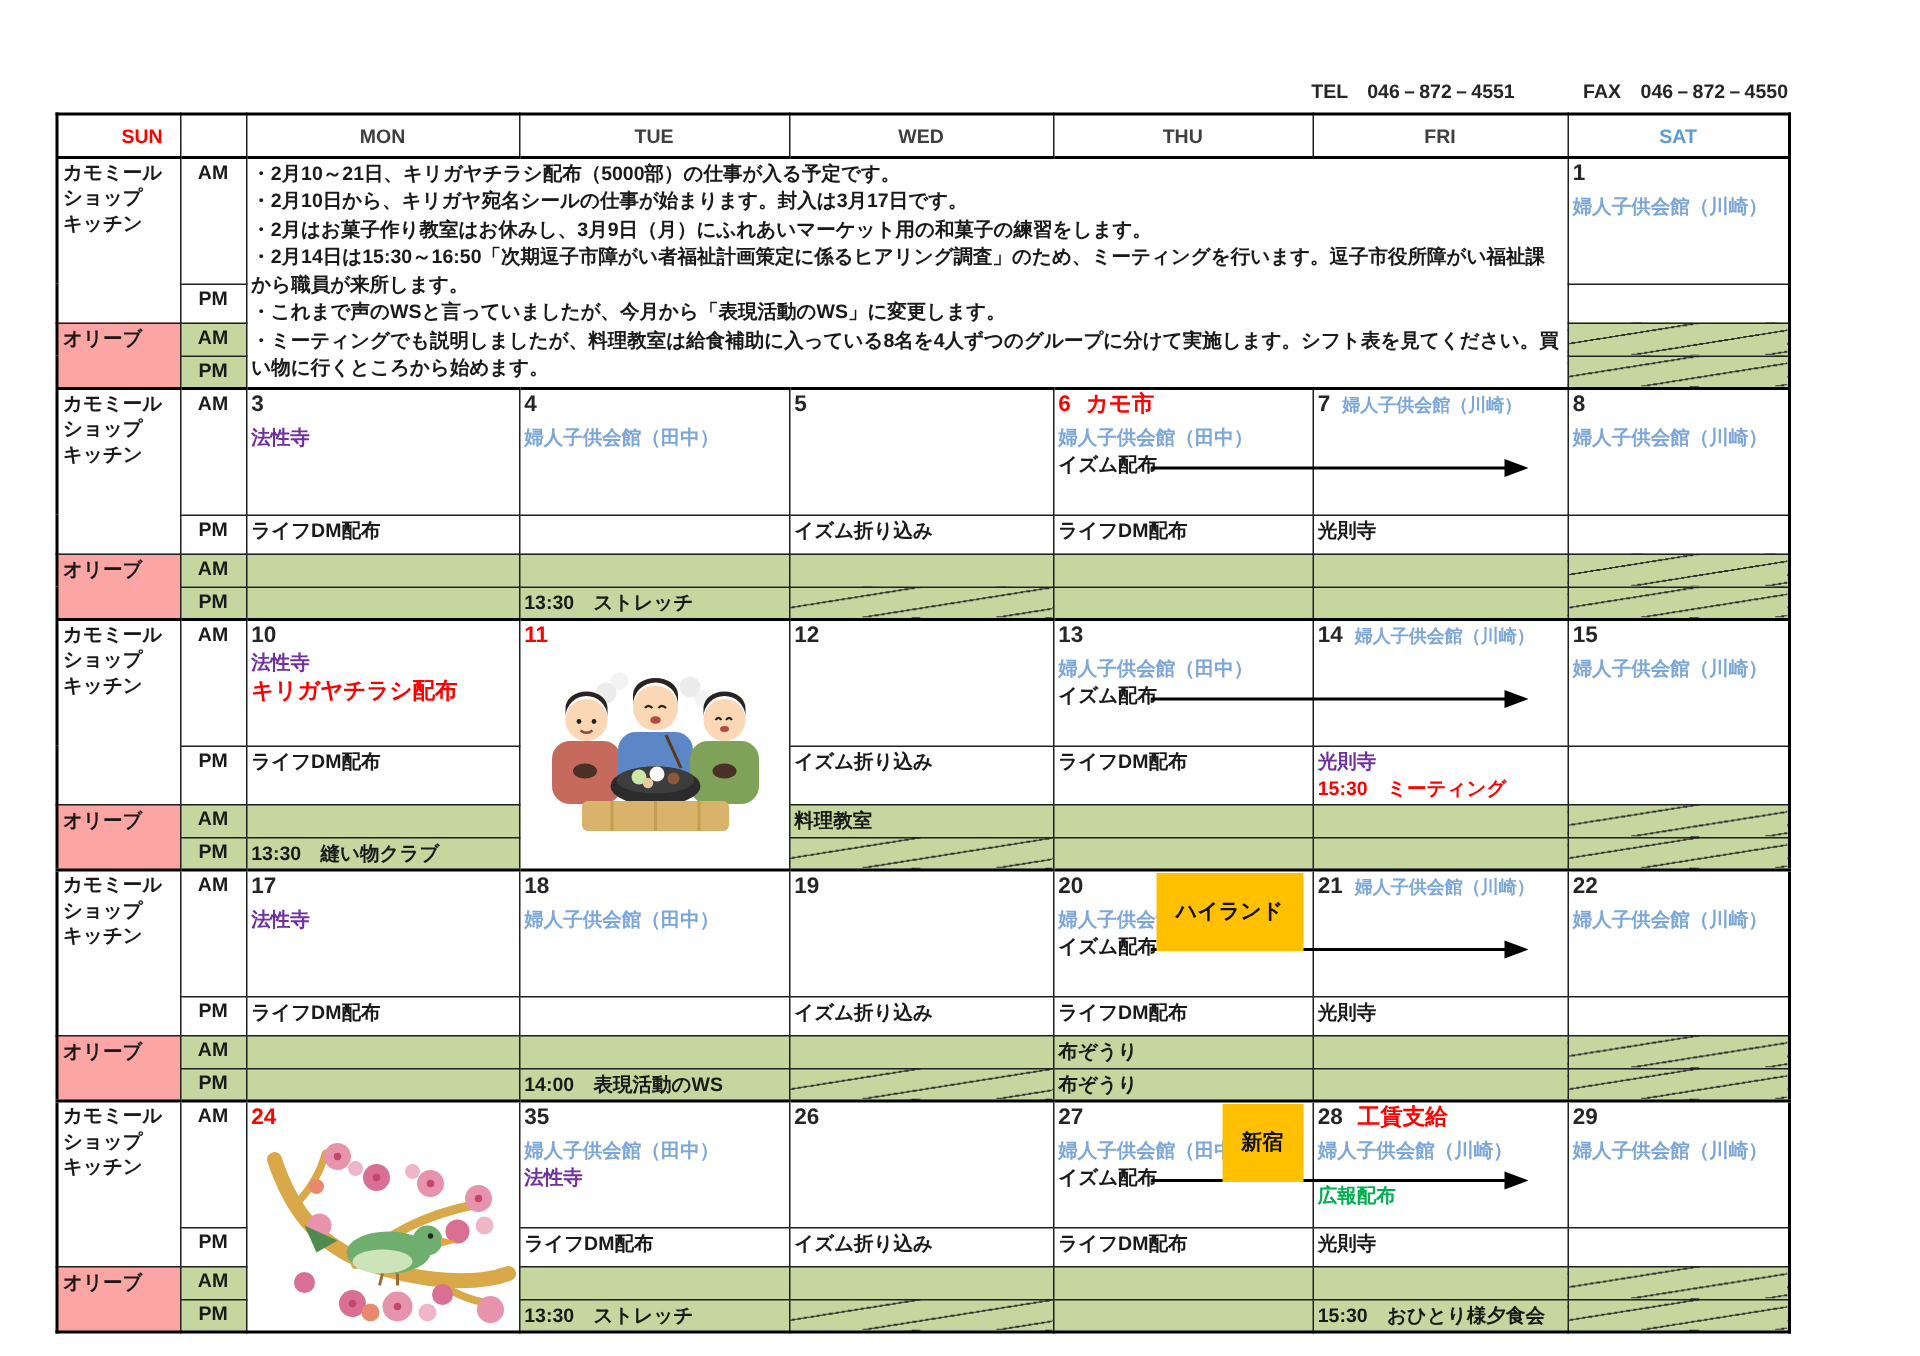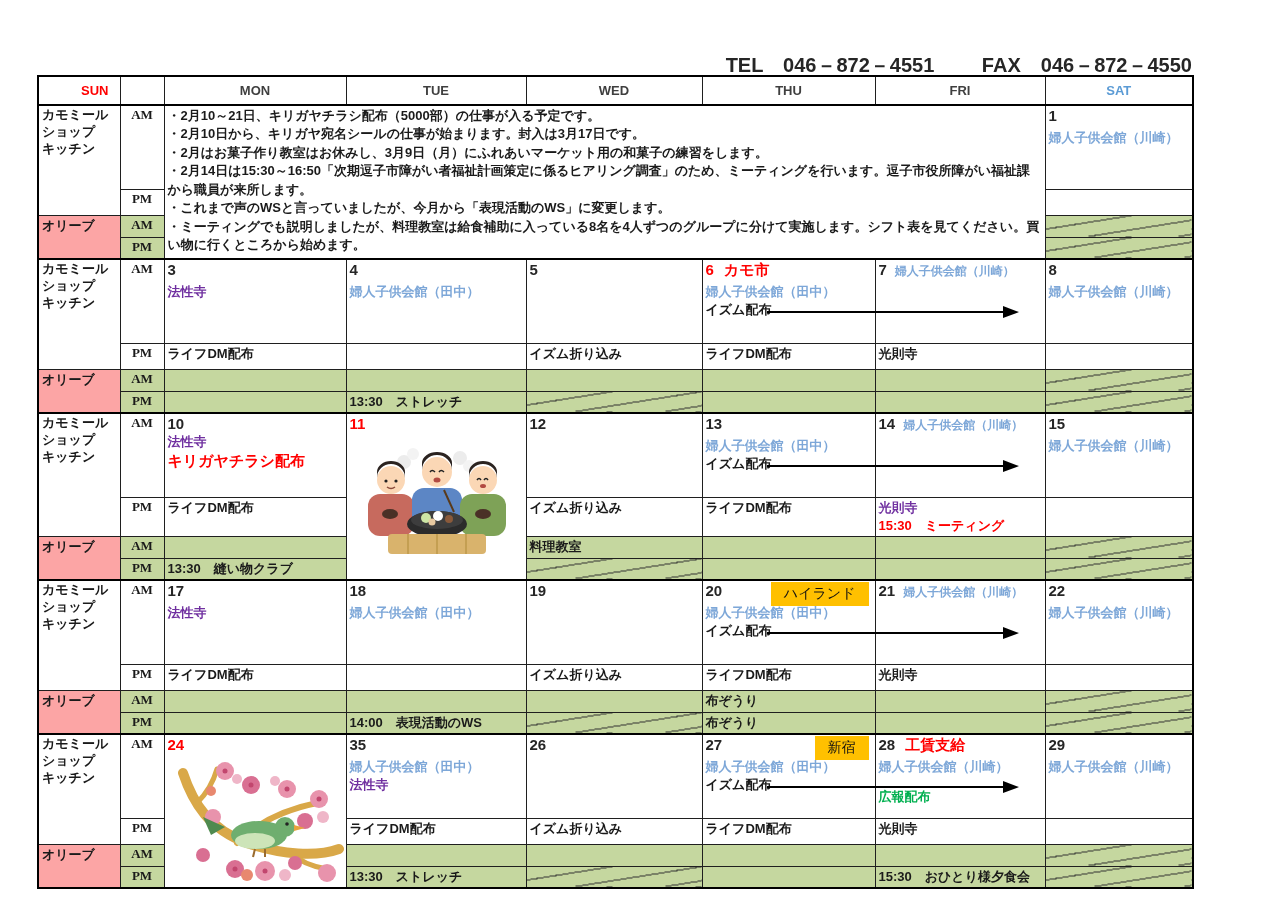--- a/index.html
+++ b/index.html
@@ -2,44 +2,44 @@
 <html><head>
 <meta charset="utf-8">
 <style>
   html,body{margin:0;padding:0;background:#e8e8e8;}
   .page{position:relative;width:1280px;height:904px;background:#ffffff;
         font-family:"Liberation Sans","DejaVu Sans",sans-serif;color:#1a1a1a;overflow:hidden;}
   
   .title{position:absolute;left:42px;top:14px;font-size:19px;font-weight:bold;white-space:nowrap;letter-spacing:.5px;color:#262626;}
   .title .shop{color:#ff4713;}
   .title .kitchen{color:#3d6ec9;}
-  .contact{position:absolute;top:52px;right:88px;font-size:20px;font-weight:bold;color:#262626;white-space:nowrap;text-align:right;}
+  .contact{position:absolute;top:52px;right:88px;font-size:13px;font-weight:bold;color:#262626;white-space:nowrap;text-align:right;}
   .contact span{margin-left:42px;}
   
   table.cal{position:absolute;left:37px;top:75px;border-collapse:collapse;table-layout:fixed;background:#fff;border:2px solid #000;}
   .cal th,.cal td{border:1px solid #1f1f1f;}
   .cal th{height:25px;font-size:13px;font-weight:bold;color:#3f3f3f;background:#fff;border-bottom:2px solid #000;}
   .cal th.sun{color:#ff0000;padding-left:32px;}
   .cal th.sat{color:#5b9bd5;}
   .cal td{vertical-align:top;padding:1px 3px;font-size:13px;font-weight:bold;color:#1a1a1a;}
   tr.r-am{height:84px;} tr.r-pm{height:26px;} tr.r-oam{height:22px;} tr.r-opm{height:22px;}
   tr.r-am td{border-top:2px solid #000;}
   .lab-kamo{vertical-align:middle;color:#ff5a2a;line-height:1.3;padding-left:5px;}
   .lab-olive{background:#fca5a5;vertical-align:middle;color:#47532c;padding-left:5px;}
-  .ampm{color:#ff0000;text-align:center;vertical-align:middle;padding:0;font-family:Liberation Serif, serif;}
+  .ampm{color:#ff0000;text-align:center;vertical-align:middle;padding:0;}
   .g{background:#c5d79f;}
   .hatch{background-image:repeating-linear-gradient(171deg,rgba(0,0,0,0) 0 13px,#2f2f2f 13px 14px);}
   .dnum{font-size:15px;line-height:1.15;color:#262626;}
   .rd{color:#ff0000;} .blue{color:#7da7d8;} .purple{color:#7030a0;} .grn{color:#00b050;}
   .ln{margin-top:6px;line-height:1.2;}
   .big{font-size:15px;}
   .fri-head{font-size:12px;margin-left:8px;}
   .tagtxt{margin-left:10px;font-size:15px;}
   td.rel{position:relative;}
-  .badge{position:absolute;top:1px;right:6px;background:#ffc000;color:#111;padding:3px 13px;font-size:14px;font-weight:normal;z-index:3;}
+  .badge{position:absolute;top:1px;right:6px;background:#ffc000;color:#111;padding:17px 13px;font-size:14px;font-weight:bold;z-index:3;}
   .arrow{position:absolute;left:64px;top:45px;z-index:2;}
   .notes{padding:2px 6px;line-height:1.42;font-size:13.2px;color:#262626;}
   .notes div{margin:0;}
   .illu{position:absolute;z-index:2;}
   .foot{position:absolute;top:866px;left:0;width:1010px;text-align:right;font-size:13px;font-weight:bold;color:#262626;}
 </style>
 </head>
 <body>
 
 <div class="page">

